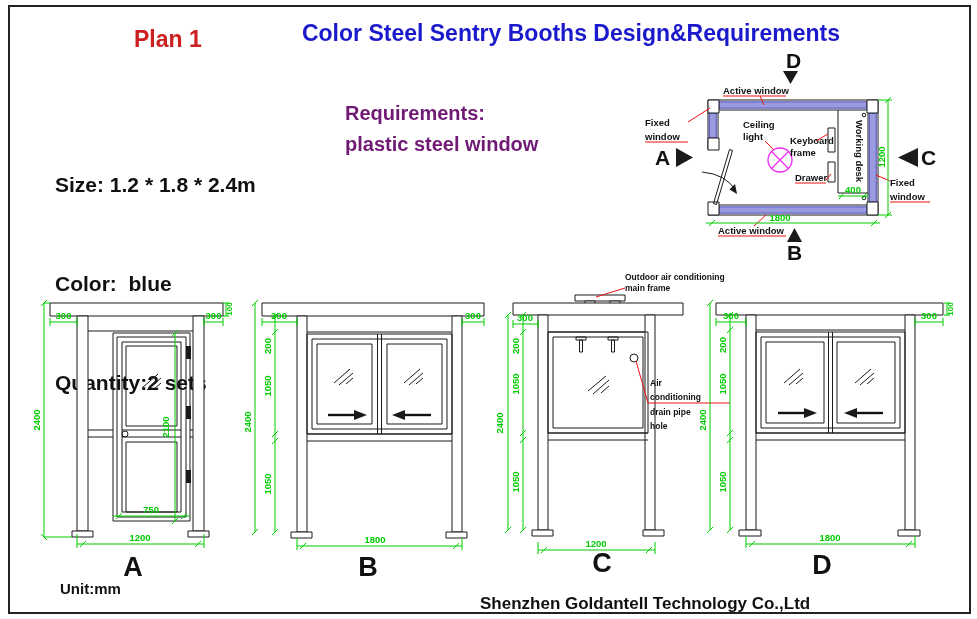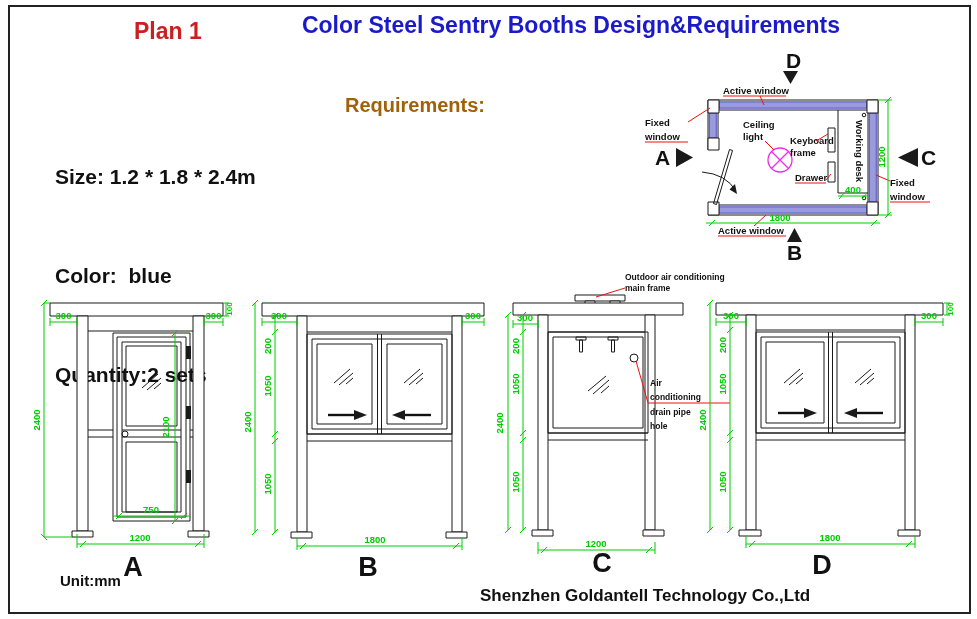--- a/index.html
+++ b/index.html
@@ -4,25 +4,25 @@
 <style>
   :root{
     --title-blue:#1a1acc; --plan-red:#cc2020; --dim-green:#00cc00;
     --leader-red:#ee1111; --window-fill:#9a9ade; --window-stroke:#3030b0;
     --magenta:#ee2aee; --line-black:#1a1a1a;
   }
   html,body{margin:0;padding:0;background:#e8e8e8;}
   .sheet{position:relative;width:977px;height:619px;background:#ffffff;overflow:hidden;
          font-family:"Liberation Sans",sans-serif;}
   .frame{position:absolute;left:8px;top:5px;width:959px;height:605px;border:2px solid #222;}
-  .abs{position:absolute;}
+  .abs{position:absolute;margin-top:8px;}
   .plan-label{left:134px;top:18px;font-size:23px;font-weight:700;color:var(--plan-red);}
   .title{left:240px;top:12px;width:600px;text-align:right;font-size:23px;font-weight:700;color:var(--title-blue);}
   .specs{left:55px;top:94px;font-size:21px;font-weight:700;color:#111;line-height:33px;white-space:pre;}
-  .reqs{left:345px;top:90px;font-size:20px;font-weight:700;color:#a16207;line-height:31px;}
+  .reqs{left:345px;top:90px;font-size:20px;font-weight:700;color:#701a75;line-height:31px;}
   .footer-unit{left:60px;top:572px;font-size:15px;font-weight:700;color:#111;}
   .footer-company{left:480px;top:586px;width:470px;text-align:left;font-size:17px;font-weight:700;color:#111;}
   svg{position:absolute;overflow:visible;}
   svg *{vector-effect:non-scaling-stroke;}
   .ln{stroke:var(--line-black);stroke-width:1;fill:none;}
   .lnw{stroke:var(--line-black);stroke-width:1;fill:#fff;}
   .fillb{fill:var(--line-black);stroke:none;}
   .dim{stroke:var(--dim-green);stroke-width:1;fill:none;}
   .dimtxt{font:700 9.5px "Liberation Sans",sans-serif;fill:var(--dim-green);}
   .dimtxt-s{font:700 8px "Liberation Sans",sans-serif;fill:var(--dim-green);}
@@ -45,20 +45,21 @@
   <div class="abs title">Color Steel Sentry Booths Design&amp;Requirements</div>
 
   <div class="abs specs">
     <div>Size: 1.2 * 1.8 * 2.4m</div>
     <div>Color:  blue</div>
     <div>Quantity:2 sets</div>
   </div>
 
   <div class="abs reqs">
     <div>Requirements:</div>
+    <div>plastic steel window</div>
   </div>
 
   <svg style="left:640px;top:50px;" width="335" height="215" viewBox="0 0 335 215">
     <g>
       <text class="dirln" x="146" y="18">D</text>
       <polygon class="fillb" points="143,21 158,21 150.5,34"></polygon>
     </g>
     <g>
       <path class="ln" d="M68,50 H238 M238,50 V165 M68,165 H238 M68,50 V100 M79,60 H227 M79,155 H227 M228,63 V152 M78,63 V88"></path>
       <rect class="strip" x="79" y="51.8" width="148" height="6.4"></rect>

